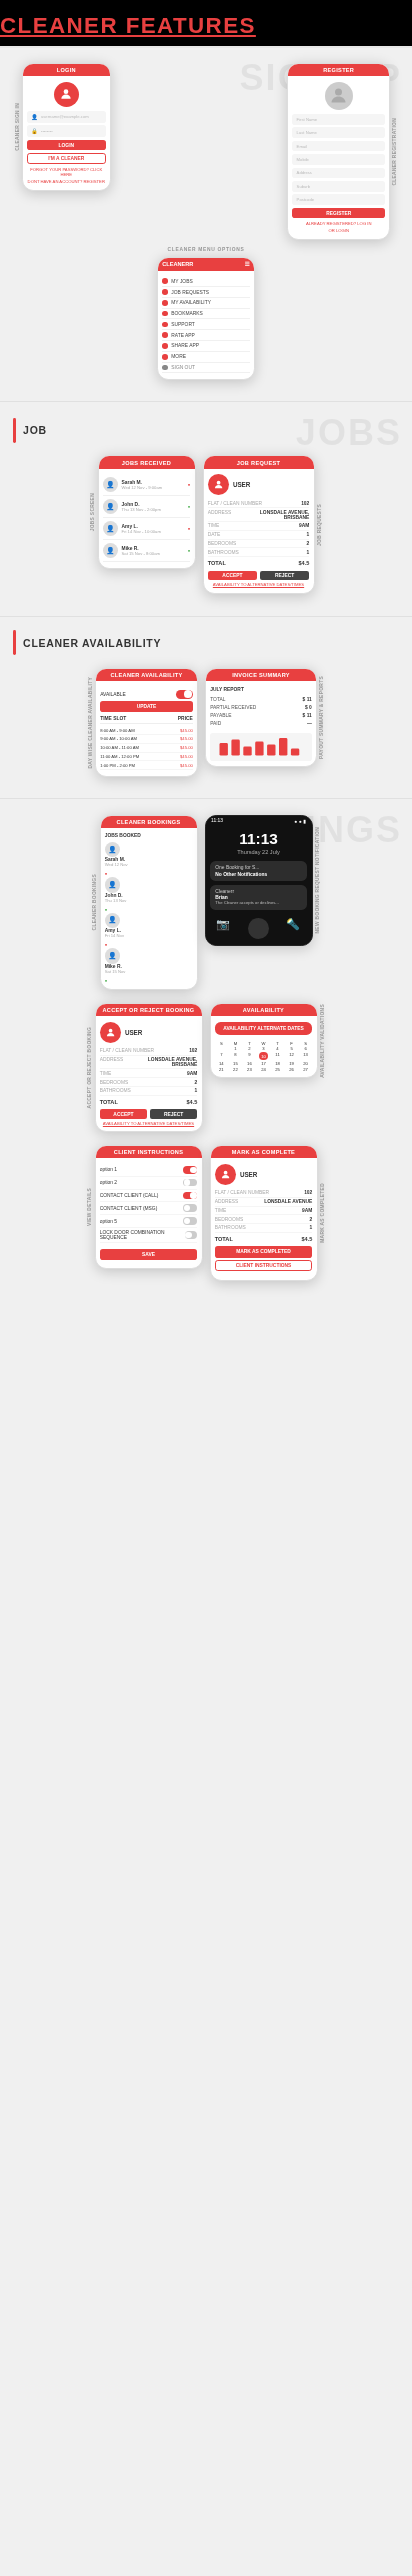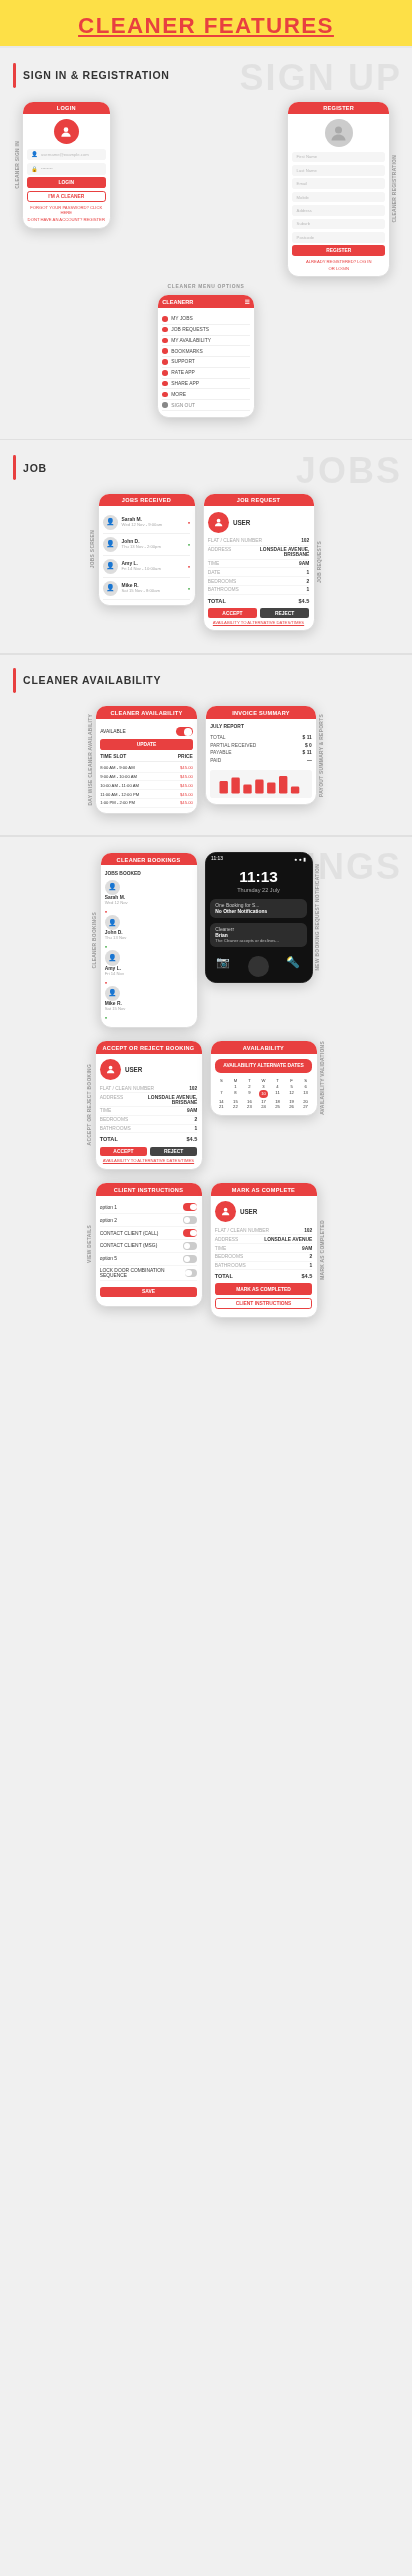--- a/index.html
+++ b/index.html
@@ -5,22 +5,21 @@
     * { box-sizing: border-box; margin: 0; padding: 0; }
     body {
       width: 412px;
       background: #f0f0f0;
       font-family: Arial, sans-serif;
       font-size: 8.4px;
     }
 
     
     .page-header {
-      background: #fde047;
-      text-align: center;
+      background: #000000;
       padding: 12.6px 0 7px;
       border-bottom: 2.1px solid #e8e8e8;
     }
     .page-header h1 {
       font-size: 22.4px;
       font-weight: 900;
       color: #e84040;
       text-transform: uppercase;
       letter-spacing: 1.4px;
       text-decoration: underline;
@@ -462,24 +461,20 @@
 
   </style>
 </head>
 <body>
 
 <div class="page-header">
   <h1>CLEANER FEATURES</h1>
 </div>
 
 <div class="section" style="padding-top:15.4px; padding-bottom:21px;">
-  <div class="section-label-block">
-    <div class="section-bar"></div>
-    <span class="section-title">SIGN IN &amp; REGISTRATION</span>
-  </div>
   <div class="section-bg-text">SIGN UP</div>
 
   <div class="two-col" style="align-items:flex-start; margin-bottom: 7px;">
 
     <div class="vertical-label-wrap">
       <span class="sub-section-label">CLEANER SIGN IN</span>
 
       <div class="phone" style="width:89px;">
         <div class="phone-header">LOGIN</div>
         <div class="phone-body">

